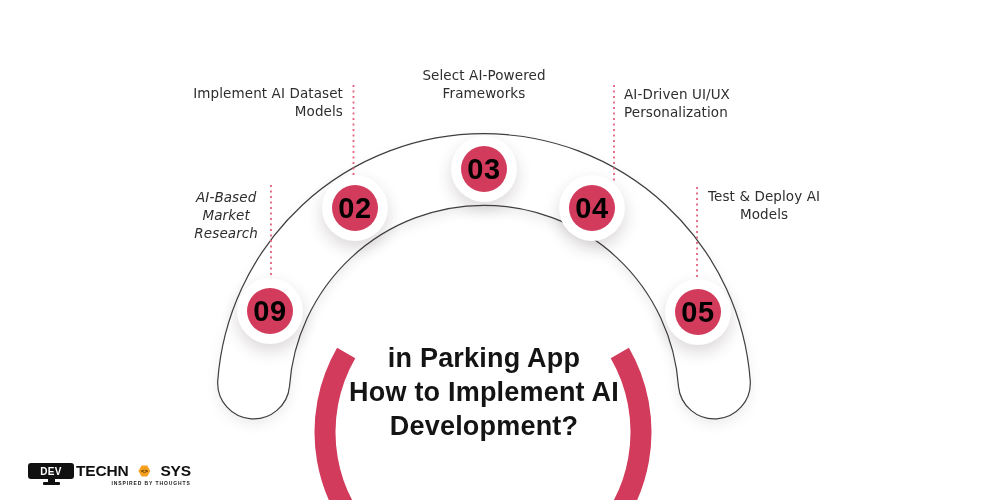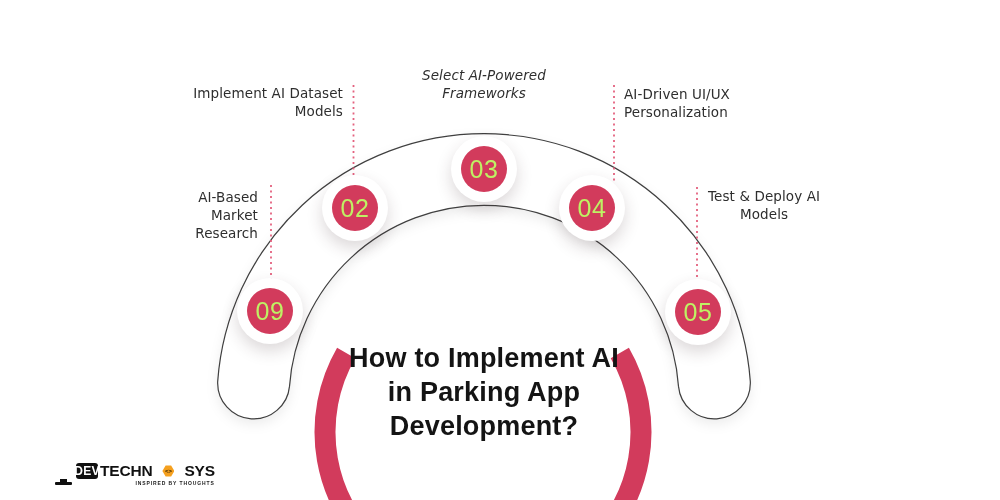--- a/index.html
+++ b/index.html
@@ -27,42 +27,42 @@
   .step-label {
     position: absolute;
     z-index: 3;
     font-family: "DejaVu Sans", "Liberation Sans", sans-serif;
     font-size: 13.5px;
     line-height: 18px;
     color: #2e2e2e;
     white-space: pre-line;
     letter-spacing: 0.1px;
   }
-  .label-1 { top: 188px; right: 742px; text-align: right; }
+  .label-1 { top: 188px; right: 742px; text-align: center; font-style: italic; }
   .label-2 { top: 84px;  right: 657px; text-align: right; }
-  .label-3 { top: 66px;  left: 384px; width: 200px; text-align: center; font-style: italic; }
+  .label-3 { top: 66px;  left: 384px; width: 200px; text-align: center; }
   .label-4 { top: 85px;  left: 624px; text-align: left; }
   .label-5 { top: 187px; left: 708px; text-align: center; }
   
   .badge {
     position: absolute;
     z-index: 2;
     width: 66px; height: 66px;
     border-radius: 50%;
     background: #ffffff;
     box-shadow: 0 7px 16px rgba(60, 40, 45, 0.18);
     display: flex; align-items: center; justify-content: center;
   }
   .badge-inner {
     width: 46px; height: 46px;
     border-radius: 50%;
     background: #d23b5c;
-    color: #bef264;
-    font-weight: 400;
-    font-size: 25px;
+    color: #000000;
+    font-weight: 700;
+    font-size: 29px;
     letter-spacing: 0.5px;
     display: flex; align-items: center; justify-content: center;
     font-family: "Liberation Sans", sans-serif;
   }
   .badge-1 { left: 237px; top: 278px; }
   .badge-2 { left: 322px; top: 175px; }
   .badge-3 { left: 451px; top: 136px; }
   .badge-4 { left: 559px; top: 175px; }
   .badge-5 { left: 665px; top: 279px; }
   
@@ -82,29 +82,28 @@
   .logo {
     position: absolute;
     z-index: 4;
     left: 28px; top: 463px;
     display: flex;
     align-items: flex-start;
     gap: 2px;
   }
   .logo-monitor-col { display: flex; flex-direction: column; align-items: center; }
   .logo-screen {
-    width: 22px; height: 16px;
+    width: 46px; height: 16px;
     background: #101010;
     border-radius: 3px;
     color: #ffffff;
-    font-size: 12px;
+    font-size: 10px;
     font-weight: 700;
     display: flex; align-items: center; justify-content: center;
     letter-spacing: 0.3px;
-    margin-left: 48px;
   }
   .logo-neck { width: 7px; height: 3px; background: #101010; }
   .logo-base { width: 17px; height: 2.5px; background: #101010; border-radius: 1px; }
   .logo-text-col { display: flex; flex-direction: column; }
   .logo-wordmark {
     display: flex; align-items: center; gap: 10px;
     font-size: 15.5px;
     font-weight: 700;
     color: #101010;
     letter-spacing: -0.2px;
@@ -177,22 +176,22 @@
     <div class="badge-inner">03</div>
   </div>
   <div class="badge badge-4">
     <div class="badge-inner">04</div>
   </div>
   <div class="badge badge-5">
     <div class="badge-inner">05</div>
   </div>
 
   <div class="center-title">
+    <div>in Parking App</div>
     <div>How to Implement AI</div>
-    <div>in Parking App</div>
     <div>Development?</div>
   </div>
 
   <div class="logo">
     <div class="logo-monitor-col">
       <div class="logo-screen">DEV</div>
       <div class="logo-neck"></div>
       <div class="logo-base"></div>
     </div>
     <div class="logo-text-col">

